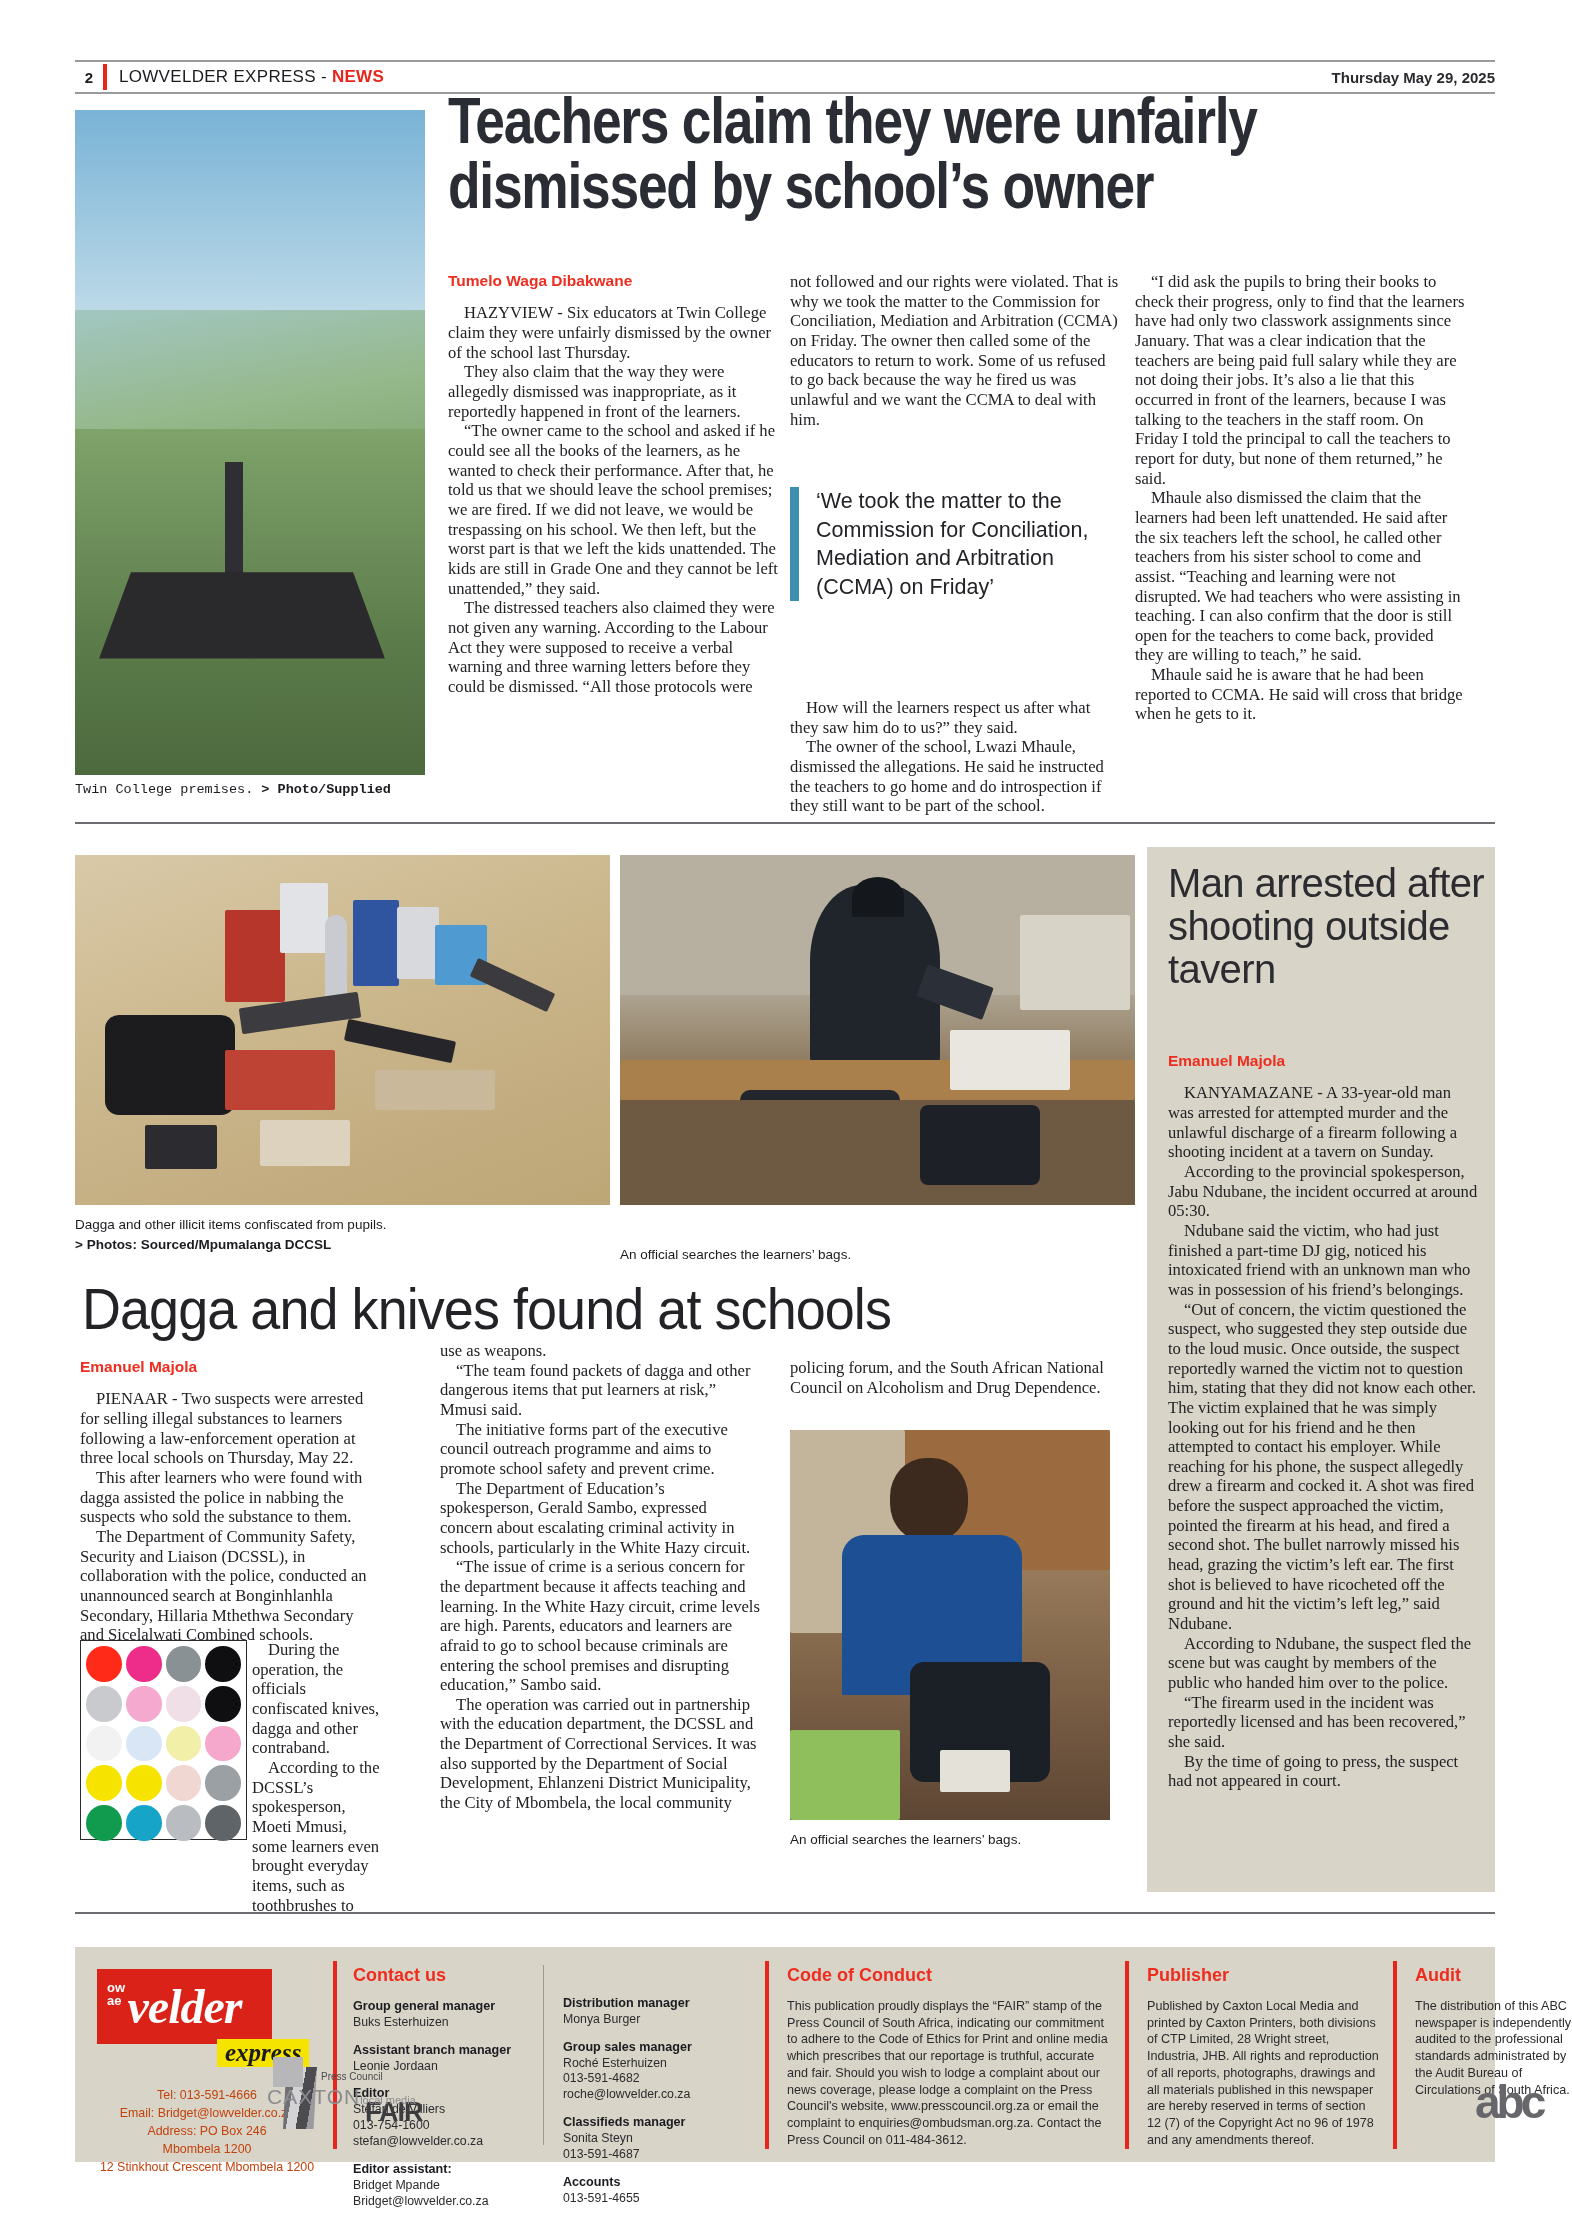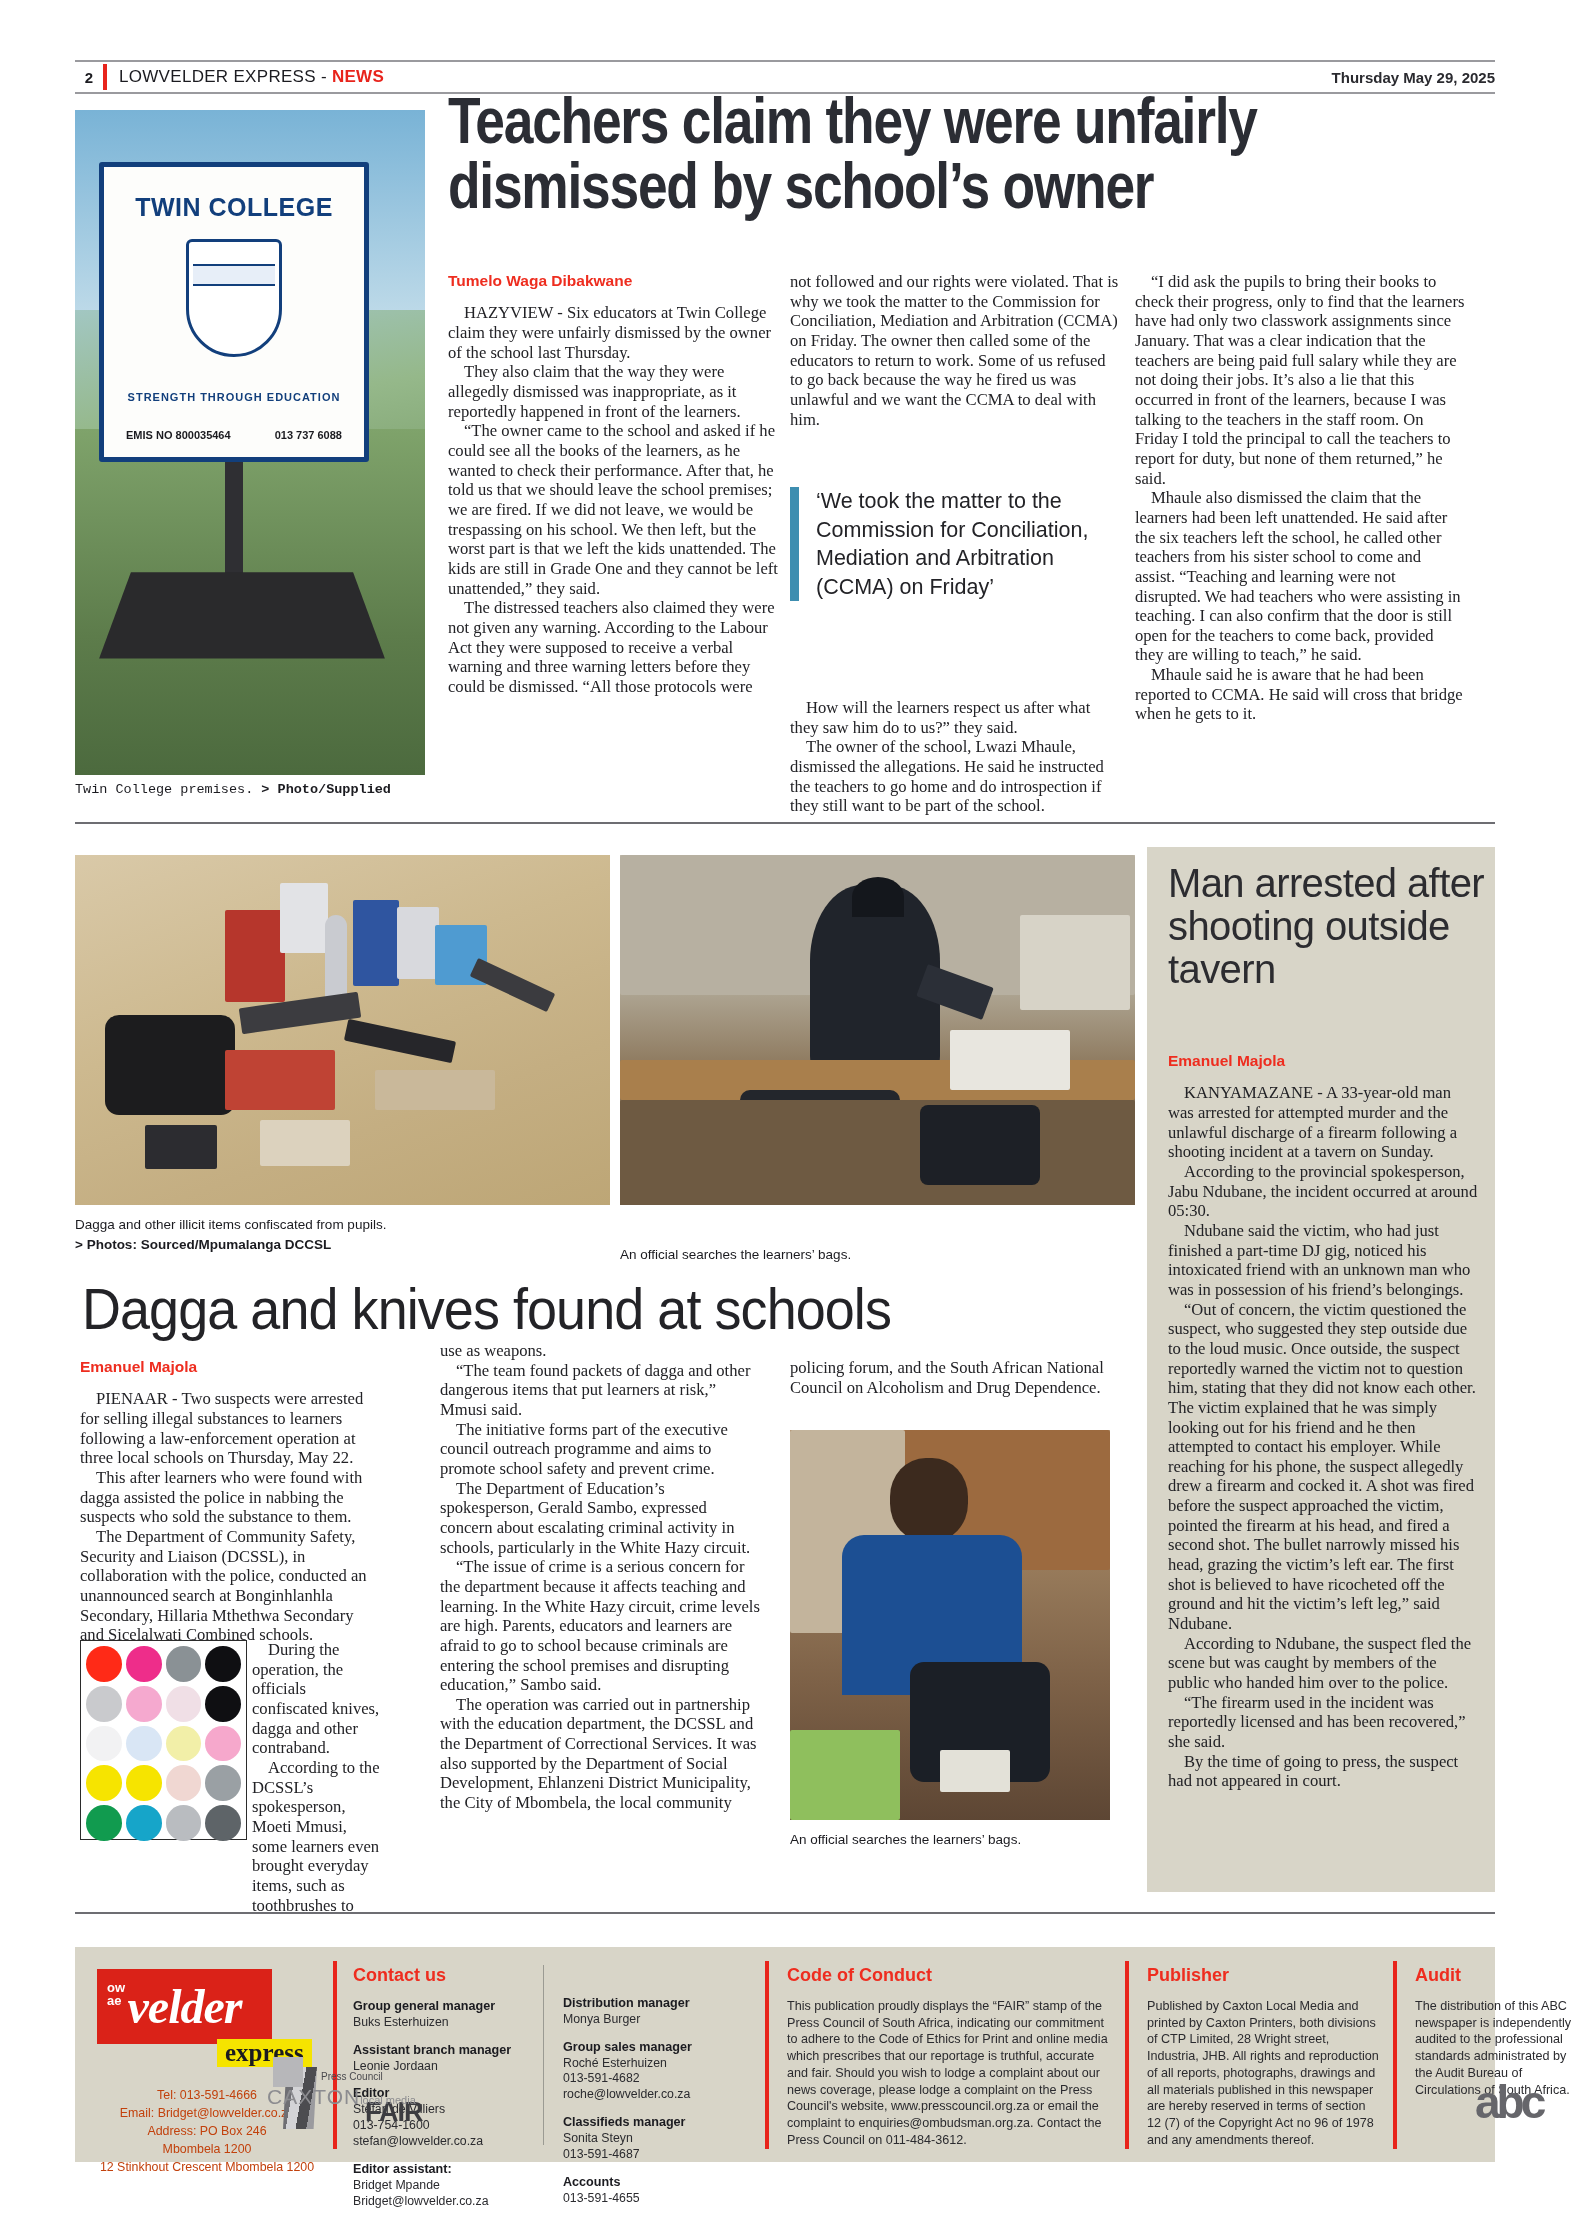--- a/index.html
+++ b/index.html
@@ -181,21 +181,21 @@
     color:#fff; font-family:"Liberation Serif", serif; font-style:italic;
     font-weight:bold; font-size:48px; letter-spacing:-1px;
   }
   .flogo-lowae{
     position:absolute; left:32px; top:34px; color:#fff;
     font-family:"Liberation Sans",sans-serif; font-weight:bold; font-size:13px;
     line-height:1.0; text-align:left;
   }
   .fexpress {
     position:absolute; left:142px; top:92px; background:#f5e400; color:#1b1b20;
-    font-family:"Liberation Serif",serif; font-weight:bold;
+    font-family:"Liberation Serif",serif; font-style:italic; font-weight:bold;
     font-size:25px; padding:0 8px;
   }
   .faddr {
     position:absolute; left:14px; top:140px; width:236px; text-align:center;
     font-size:12.4px; color:#c2410c; line-height:1.45;
   }
   .ftext { font-size:12.6px; color:#2b2b2f; line-height:1.33; }
   .fair-logo{
     position:absolute; left:208px; top:118px; width:110px; height:68px;
     font-family:"Liberation Sans",sans-serif; color:#4a4a4e;
@@ -222,31 +222,20 @@
     <span class="red-rule"></span>
     <span class="pub-name"><span>LOWVELDER EXPRESS</span><span> - </span><span class="pub-sec">NEWS</span></span>
     <span class="masthead-date">Thursday May 29, 2025</span>
   </div>
 
   <div class="hl-main">Teachers claim they were unfairly dismissed by school’s owner</div>
 
   <div class="photo1">
     <div class="p1-sky"></div>
     <div class="p1-grass"></div>
-    <div class="p1-sign">
-      <div class="p1-signtitle">TWIN COLLEGE</div>
-      <div class="p1-crest">
-          <div class="p1-crestband"></div>
-        </div>
-      <div class="p1-motto">STRENGTH THROUGH EDUCATION</div>
-      <div class="p1-emis">
-        <span>EMIS NO 800035464</span>
-        <span>013 737 6088</span>
-      </div>
-    </div>
     <div class="p1-post"></div>
     <div class="p1-plinth"></div>
   </div>
 
   <div class="cap1">
     <span>Twin College premises. </span><b>&gt; Photo/Supplied</b>
   </div>
 
   <div class="col s1c1">
     <div class="byline">Tumelo Waga Dibakwane</div>

